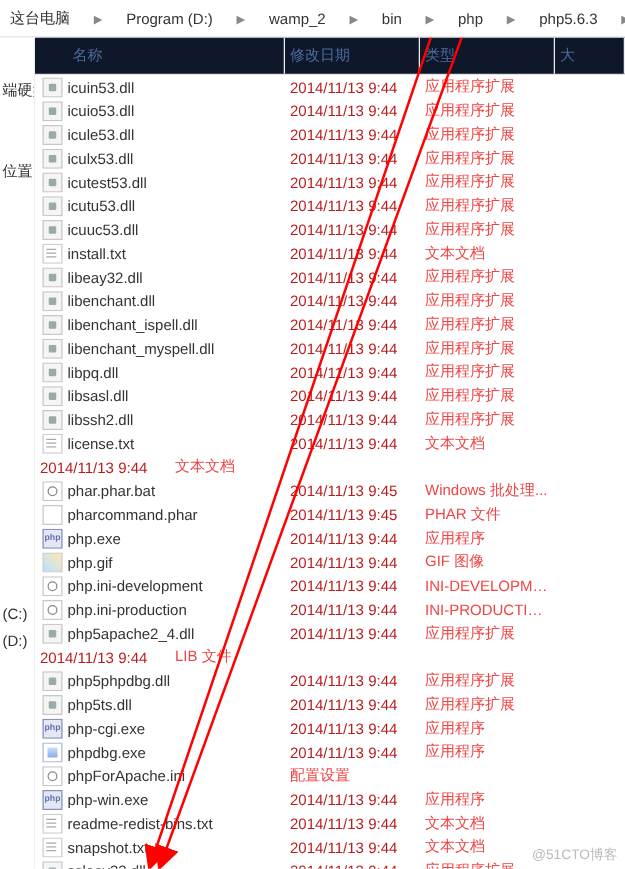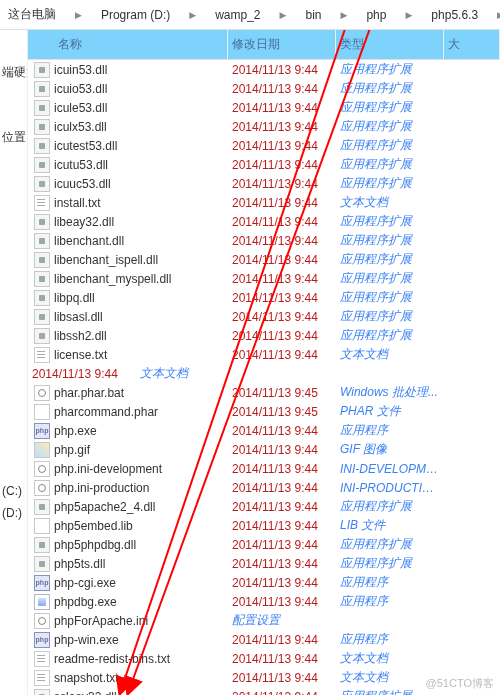--- a/index.html
+++ b/index.html
@@ -32,21 +32,21 @@
     padding-top: 30px;
     font-size: 12px;
     color: #333;
   }
   .sidebar .nav-item { padding: 4px 2px; white-space: nowrap; overflow: hidden; }
   .sidebar .spacer { height: 40px; }
   .main { flex: 1; overflow: hidden; position: relative; }
   .headers {
     display: flex;
     border-bottom: 1px solid #e0e0e0;
-    background: #7dd3fc;
+    background: #0f172a;
     font-size: 12px;
     color: #4a6b99;
   }
   .headers .col {
     padding: 6px 4px;
     border-right: 1px solid #eee;
     white-space: nowrap;
     overflow: hidden;
   }
   .col-name  { width: 200px; padding-left: 30px !important; }
@@ -57,21 +57,21 @@
   .row {
     display: flex;
     align-items: center;
     height: 19px;
     font-size: 12px;
     color: #333;
   }
   .row .cell { overflow: hidden; white-space: nowrap; text-overflow: ellipsis; padding: 0 4px; }
   .row .cell-name  { width: 200px; display: flex; align-items: center; gap: 4px; padding-left: 6px; }
   .row .cell-date  { width: 108px; color: #b91c1c; }
-  .row .cell-type  { width: 108px; color: #3b82f6; font-style: italic; }
+  .row .cell-type  { width: 108px; color: #ef4444; }
   .ico {
     width: 16px; height: 16px; flex: 0 0 16px;
     display: inline-flex; align-items: center; justify-content: center;
     font-size: 10px;
   }
   .ico-dll  { background: #f5f5f5; border: 1px solid #c8c8c8; }
   .ico-dll::after { content: ""; display:block; width:6px; height:6px; background:#9aa; border-radius:1px; }
   .ico-txt  { background: #fff; border: 1px solid #ccc; position:relative; }
   .ico-txt::before { content:""; position:absolute; left:2px; top:3px; width:8px; height:1px; background:#aaa; box-shadow:0 3px 0 #aaa, 0 6px 0 #aaa; }
   .ico-exe  { background:#fff; border:1px solid #b0b8d0; }
@@ -310,24 +310,20 @@
         </div>
         <div class="row">
           <div class="cell cell-name">
             <span class="ico ico-dll"></span>
             <span>php5apache2_4.dll</span>
           </div>
           <div class="cell cell-date">2014/11/13 9:44</div>
           <div class="cell cell-type">应用程序扩展</div>
         </div>
         <div class="row">
-          <div class="cell cell-name">
-            <span class="ico ico-lib"></span>
-            <span>php5embed.lib</span>
-          </div>
           <div class="cell cell-date">2014/11/13 9:44</div>
           <div class="cell cell-type">LIB 文件</div>
         </div>
         <div class="row">
           <div class="cell cell-name">
             <span class="ico ico-dll"></span>
             <span>php5phpdbg.dll</span>
           </div>
           <div class="cell cell-date">2014/11/13 9:44</div>
           <div class="cell cell-type">应用程序扩展</div>

